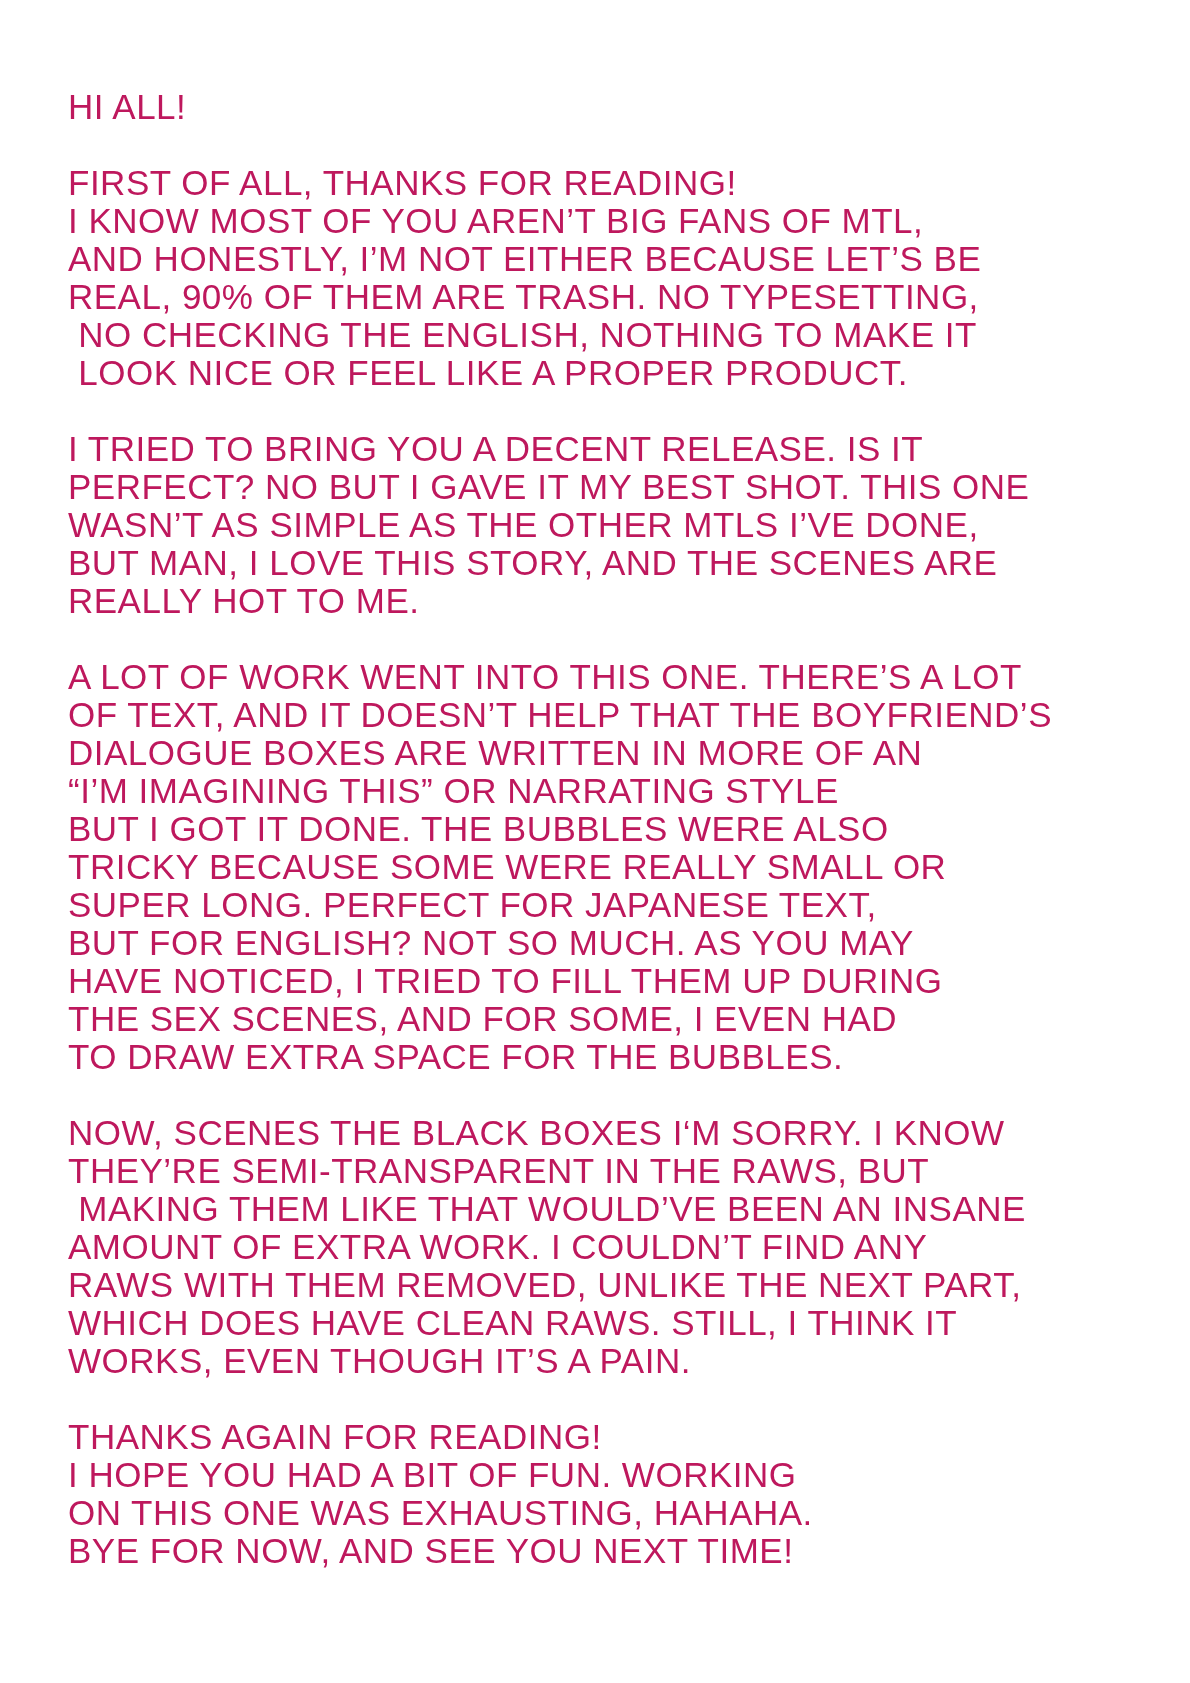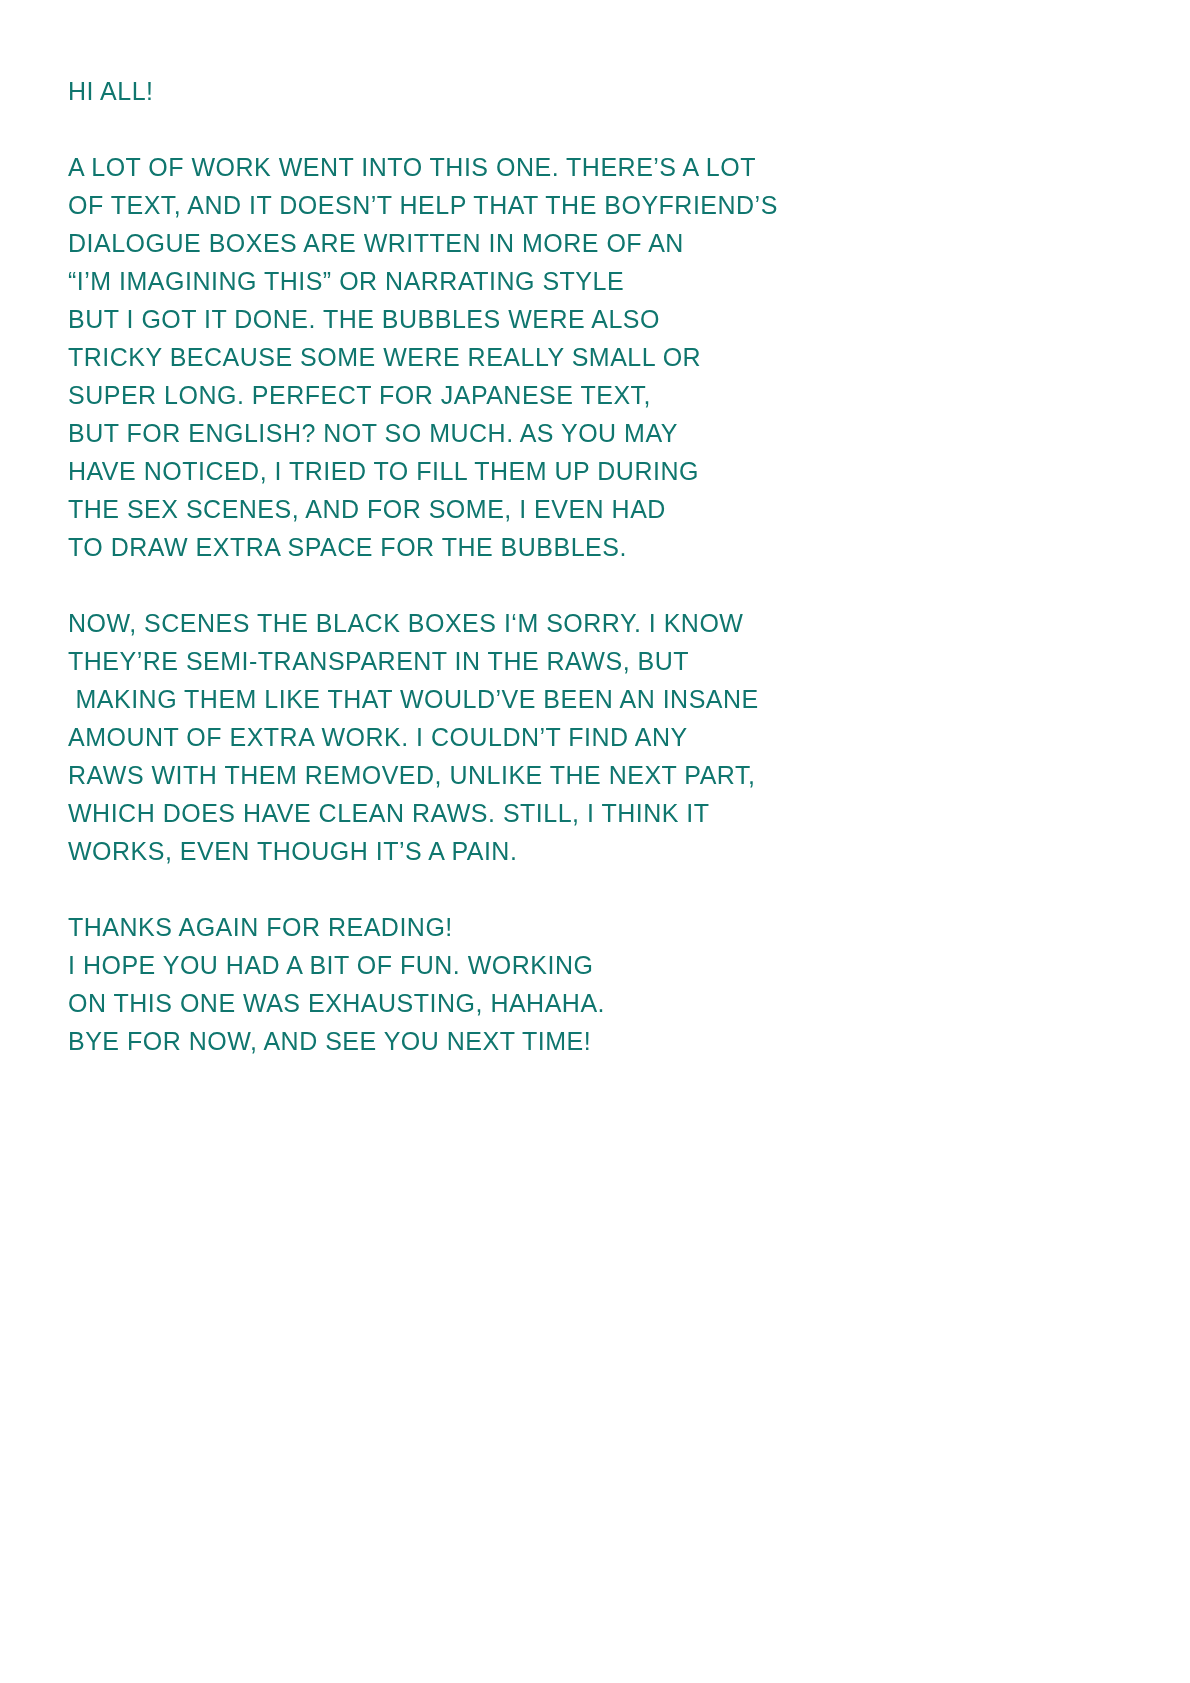--- a/index.html
+++ b/index.html
@@ -10,43 +10,54 @@
   .page {
     position: relative;
     width: 1190px;
     height: 1683px;
     background: #ffffff;
     overflow: hidden;
     font-family: "Liberation Sans", sans-serif;
   }
   .content {
     position: absolute;
-    top: 72px;
+    top: 88px;
     left: 68px;
     right: 40px;
-    color: #0f766e;
-    font-size: 25px;
+    color: #be185d;
+    font-size: 35px;
     line-height: 38px;
     letter-spacing: 0.5px;
     font-weight: normal;
   }
   .para {
     margin: 0 0 38px 0;
     white-space: pre-wrap;
   }
   .para:last-child {
     margin-bottom: 12px;
   }
 </style>
 </head>
 <body>
 
 <div class="page">
   <div class="content">
     <p class="para">HI ALL!</p>
+    <p class="para">FIRST OF ALL, THANKS FOR READING!
+I KNOW MOST OF YOU AREN’T BIG FANS OF MTL,
+AND HONESTLY, I’M NOT EITHER BECAUSE LET’S BE
+REAL, 90% OF THEM ARE TRASH. NO TYPESETTING,
+ NO CHECKING THE ENGLISH, NOTHING TO MAKE IT
+ LOOK NICE OR FEEL LIKE A PROPER PRODUCT.</p>
+    <p class="para">I TRIED TO BRING YOU A DECENT RELEASE. IS IT
+PERFECT? NO BUT I GAVE IT MY BEST SHOT. THIS ONE
+WASN’T AS SIMPLE AS THE OTHER MTLS I’VE DONE,
+BUT MAN, I LOVE THIS STORY, AND THE SCENES ARE
+REALLY HOT TO ME.</p>
     <p class="para">A LOT OF WORK WENT INTO THIS ONE. THERE’S A LOT
 OF TEXT, AND IT DOESN’T HELP THAT THE BOYFRIEND’S
 DIALOGUE BOXES ARE WRITTEN IN MORE OF AN
 “I’M IMAGINING THIS” OR NARRATING STYLE
 BUT I GOT IT DONE. THE BUBBLES WERE ALSO
 TRICKY BECAUSE SOME WERE REALLY SMALL OR
 SUPER LONG. PERFECT FOR JAPANESE TEXT,
 BUT FOR ENGLISH? NOT SO MUCH. AS YOU MAY
 HAVE NOTICED, I TRIED TO FILL THEM UP DURING
 THE SEX SCENES, AND FOR SOME, I EVEN HAD

